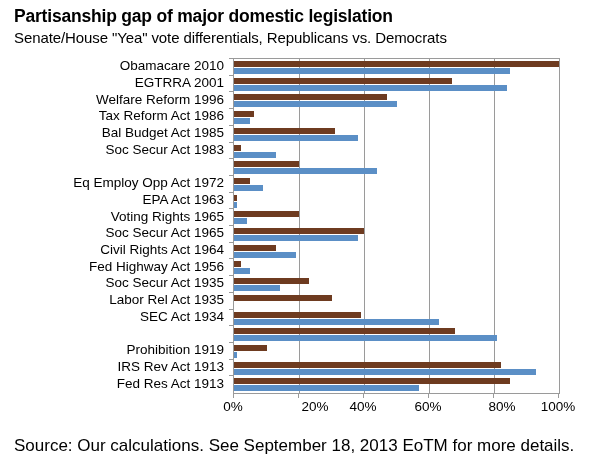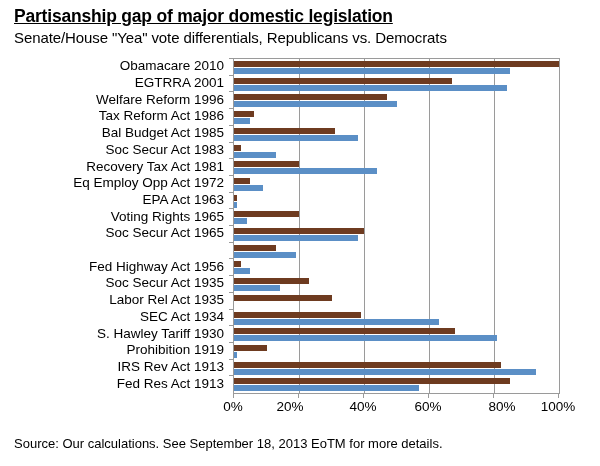--- a/index.html
+++ b/index.html
@@ -26,38 +26,37 @@
 
   
   .title {
     position: absolute;
     left: 14px;
     top: 6px;
     font-size: 17.5px;
     font-weight: bold;
     letter-spacing: -0.2px;
     white-space: nowrap;
-    text-decoration: underline;
   }
   .subtitle {
     position: absolute;
     left: 14px;
     top: 29px;
     font-size: 15px;
     font-weight: normal;
     letter-spacing: -0.1px;
     white-space: nowrap;
   }
 
   
   .source-note {
     position: absolute;
     left: 14px;
     top: 436px;
-    font-size: 13px;
+    font-size: 17px;
     white-space: nowrap;
   }
 
   
   #plot-area {
     position: absolute;
     left: 233px;
     top: 58px;
     width: 325px;
     height: 334px;
@@ -159,40 +158,39 @@
       <div class="ylabel" style="top: 18.05px;">EGTRRA 2001</div>
       <div class="ytick" style="top: 17px;"></div>
       <div class="ylabel" style="top: 34.75px;">Welfare Reform 1996</div>
       <div class="ytick" style="top: 33px;"></div>
       <div class="ylabel" style="top: 51.45px;">Tax Reform Act 1986</div>
       <div class="ytick" style="top: 50px;"></div>
       <div class="ylabel" style="top: 68.15px;">Bal Budget Act 1985</div>
       <div class="ytick" style="top: 67px;"></div>
       <div class="ylabel" style="top: 84.85px;">Soc Secur Act 1983</div>
       <div class="ytick" style="top: 84px;"></div>
-      <div class="ylabel" style="top: 101.55px;">Recovery Tax Act 1981</div>
       <div class="ytick" style="top: 100px;"></div>
       <div class="ylabel" style="top: 118.25px;">Eq Employ Opp Act 1972</div>
       <div class="ytick" style="top: 117px;"></div>
       <div class="ylabel" style="top: 134.95px;">EPA Act 1963</div>
       <div class="ytick" style="top: 134px;"></div>
       <div class="ylabel" style="top: 151.65px;">Voting Rights 1965</div>
       <div class="ytick" style="top: 150px;"></div>
       <div class="ylabel" style="top: 168.35px; margin-left: 48px;">Soc Secur Act 1965</div>
       <div class="ytick" style="top: 167px;"></div>
+      <div class="ylabel" style="top: 185.05px;">Civil Rights Act 1964</div>
       <div class="ytick" style="top: 184px;"></div>
       <div class="ylabel" style="top: 201.75px;">Fed Highway Act 1956</div>
       <div class="ytick" style="top: 200px;"></div>
       <div class="ylabel" style="top: 218.45px;">Soc Secur Act 1935</div>
       <div class="ytick" style="top: 217px;"></div>
       <div class="ylabel" style="top: 235.15px;">Labor Rel Act 1935</div>
       <div class="ytick" style="top: 234px;"></div>
       <div class="ylabel" style="top: 251.85px;">SEC Act 1934</div>
       <div class="ytick" style="top: 251px;"></div>
-      <div class="ylabel" style="top: 268.55px;">S. Hawley Tariff 1930</div>
       <div class="ytick" style="top: 267px;"></div>
       <div class="ylabel" style="top: 285.25px;">Prohibition 1919</div>
       <div class="ytick" style="top: 284px;"></div>
       <div class="ylabel" style="top: 301.95px; margin-left: 39px;">IRS Rev Act 1913</div>
       <div class="ytick" style="top: 301px;"></div>
       <div class="ylabel" style="top: 318.65px;">Fed Res Act 1913</div>
       <div class="ytick" style="top: 317px;"></div>
     </div>
 
   <div id="plot-area">
@@ -289,21 +287,21 @@
     <div id="legend">
       
       
     </div>
   </div>
 
   <div id="xaxis">
       <div class="xtick" style="left: 0px;"></div>
       <div class="xlabel" style="left: 0px;">0%</div>
       <div class="xtick" style="left: 65px;"></div>
-      <div class="xlabel" style="left: 57px;">20%</div>
+      <div class="xlabel" style="left: 82px;">20%</div>
       <div class="xtick" style="left: 130px;"></div>
       <div class="xlabel" style="left: 130px;">40%</div>
       <div class="xtick" style="left: 195px;"></div>
       <div class="xlabel" style="left: 195px;">60%</div>
       <div class="xtick" style="left: 260px;"></div>
       <div class="xlabel" style="left: 269px;">80%</div>
       <div class="xtick" style="left: 325px;"></div>
       <div class="xlabel" style="left: 325px;">100%</div>
     </div>
 

